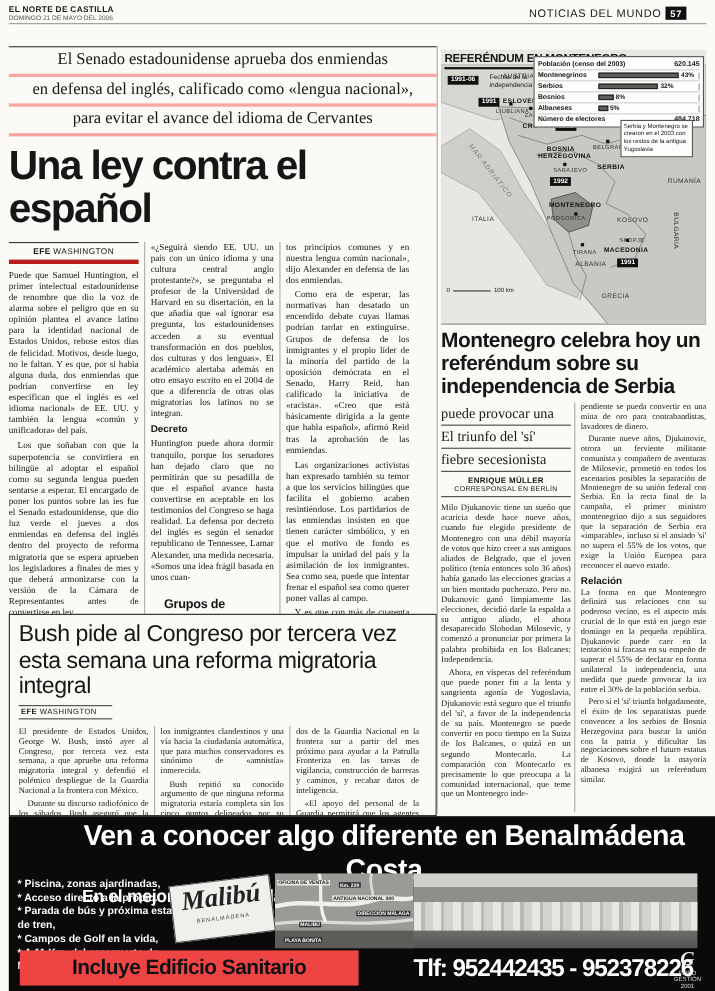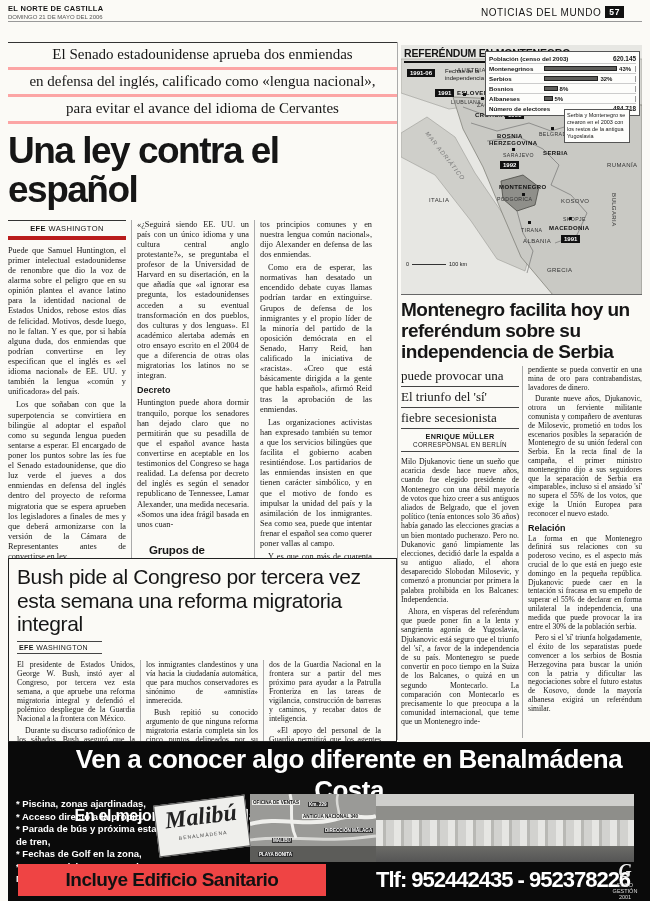--- a/index.html
+++ b/index.html
@@ -287,21 +287,21 @@
     <span class="map-label" style="left:28px;top:152px;">ITALIA</span>
     <span class="mar-adriatico">MAR ADRIÁTICO</span>
     <div class="scalebar">
       <span>0</span>
       <span class="sline"></span>
       <span>100 km</span>
     </div>
   </section>
 
   <section class="monte">
-    <h2>Montenegro facilita hoy un referéndum sobre su independencia de Serbia</h2>
+    <h2>Montenegro celebra hoy un referéndum sobre su independencia de Serbia</h2>
     <div class="m-left">
       <div class="m-standfirst">
         <div>puede provocar una</div>
         <div>El triunfo del 'sí'</div>
         <div>fiebre secesionista</div>
       </div>
       <div class="m-byline">
         <div class="nm">ENRIQUE MÜLLER</div>
         <div class="rl">CORRESPONSAL EN BERLÍN</div>
       </div>
@@ -325,21 +325,21 @@
   </section>
 
   <section class="ad">
     <div class="ad-h1">Ven a conocer algo diferente en Benalmádena Costa</div>
     <div class="ad-h2">En el mejor enclave de la Costa del Sol, viviendas de 2 dormitorios y áticos</div>
     <div class="ad-body">
       <div class="ad-bullets">
           <p>* Piscina, zonas ajardinadas,</p>
           <p>* Acceso directo a la propio.</p>
           <p>* Parada de bús y próxima estación de tren,</p>
-          <p>* Fechas de Golf en la zona,</p>
+          <p>* Campos de Golf en la vida,</p>
           <p>* A 11 Km. del aeropuerto de Málaga.</p>
         </div>
       <div class="ad-logo">
         <span class="lg">Malibú</span>
         <span class="lgs">BENALMÁDENA</span>
       </div>
       <div class="ad-map">
         <svg class="roadsvg" width="126" height="68" viewBox="0 0 126 68">
           <rect x="0" y="52" width="126" height="16" fill="#5c5c59"></rect>
           <path d="M0,30 C30,22 60,34 90,24 C105,20 118,26 126,22" fill="none" stroke="#efefec" stroke-width="4"></path>

